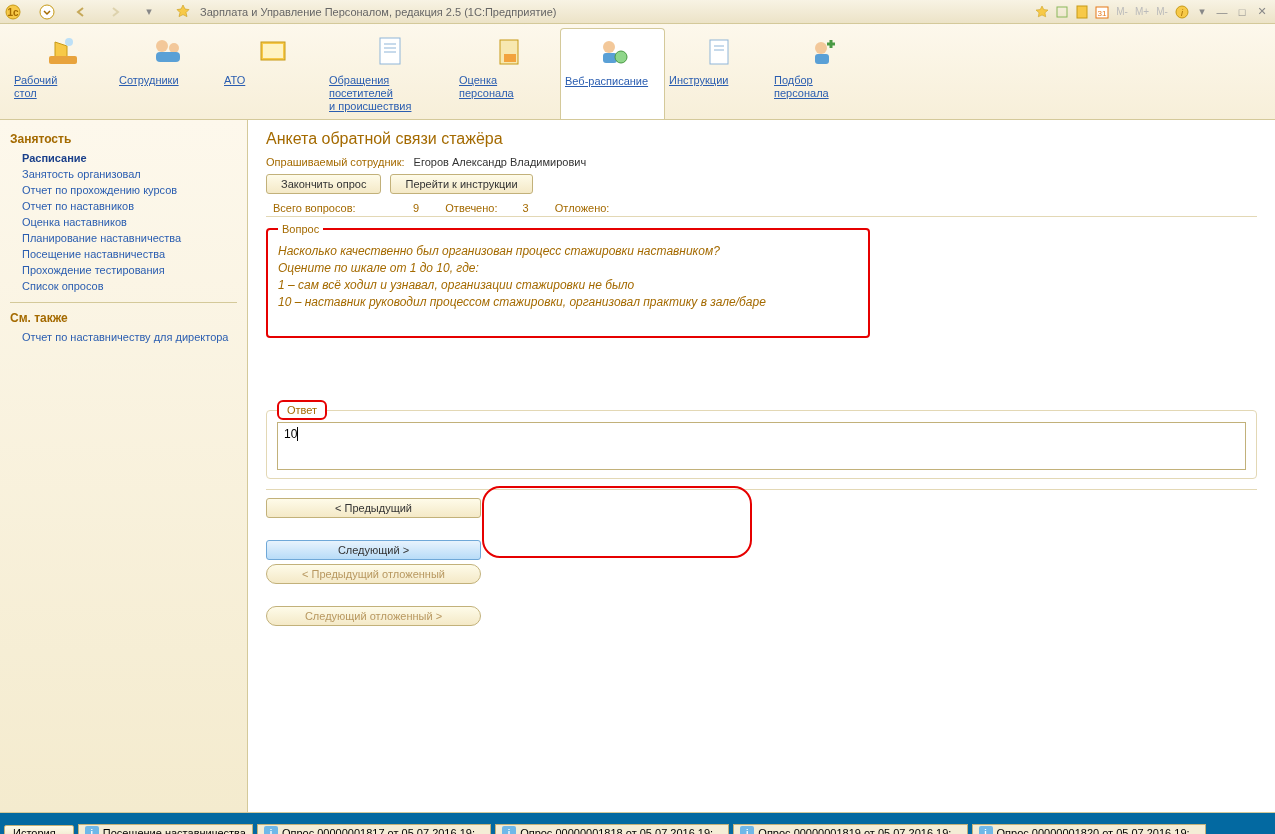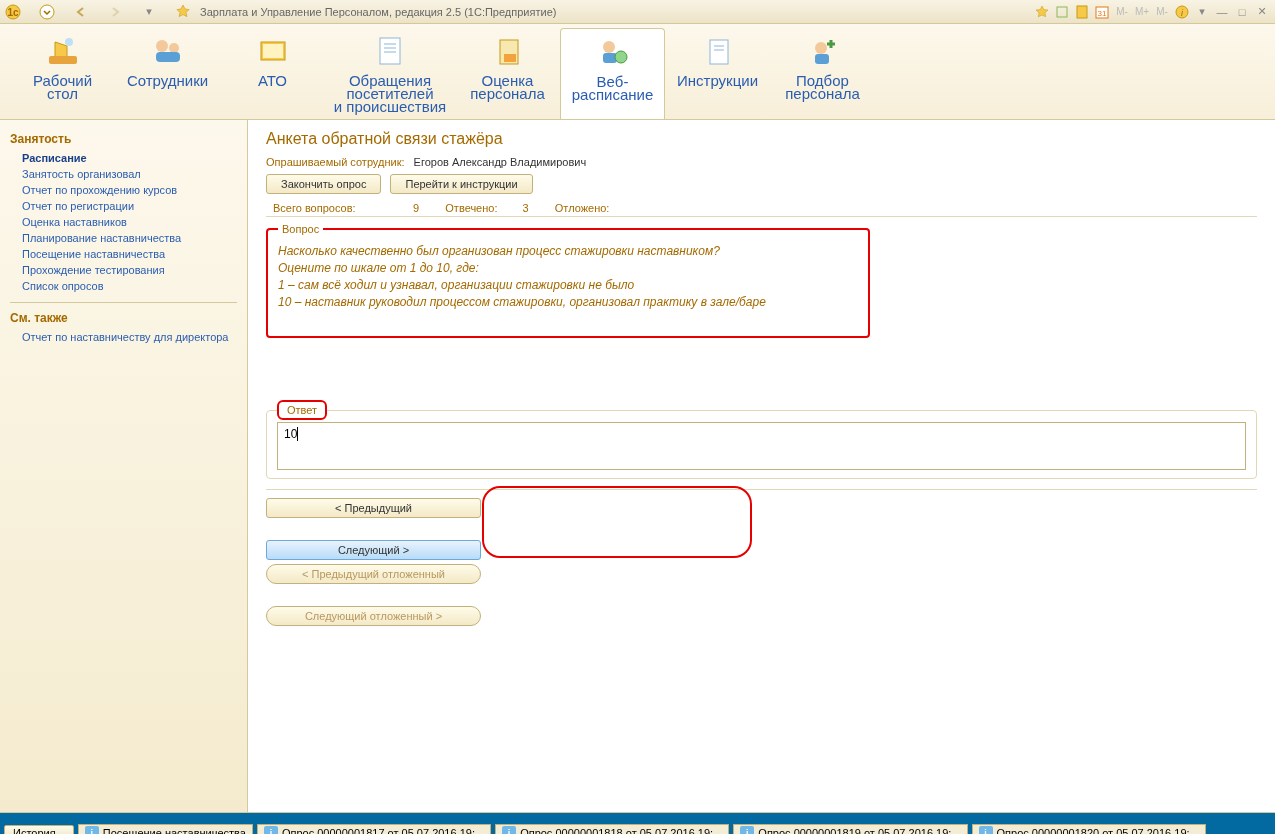--- a/index.html
+++ b/index.html
@@ -10,21 +10,21 @@
   .titlebar { height: 24px; background: linear-gradient(#f8f3e4, #ece3c7); display: flex; align-items: center; padding: 0 4px; border-bottom: 1px solid #d4c99a; }
   .tb-left { display: flex; align-items: flex-end; gap: 16px; }
   .tb-icon { width: 18px; height: 18px; display: inline-flex; align-items: center; justify-content: center; }
   .tb-title { margin-left: 8px; color: #666; font-size: 11px; }
   .tb-right { margin-left: auto; display: flex; align-items: center; gap: 2px; }
   .tb-btn { width: 18px; height: 18px; display: inline-flex; align-items: center; justify-content: center; color: #888; cursor: default; }
   .tb-btn.m { color: #bbb; font-size: 10px; }
 
   
   .ribbon { height: 96px; background: linear-gradient(#fdf8ec, #f7efd9); border-bottom: 1px solid #d4c99a; display: flex; padding: 4px 10px 0; gap: 0; }
-  .ribbon-item { width: 105px; text-align: center; padding: 4px 4px; cursor: default; color: #2a5db0; font-size: 15px; line-height: 13px; }
+  .ribbon-item { width: 105px; padding: 4px 4px; cursor: default; color: #2a5db0; font-size: 11px; line-height: 13px; text-decoration: underline; }
   .ribbon-item.active { background: #fff; border: 1px solid #d4c99a; border-bottom: none; border-radius: 4px 4px 0 0; }
   .ribbon-icon { height: 40px; display: flex; align-items: center; justify-content: center; }
   .ribbon-label { margin-top: 2px; }
 
   
   .main { display: flex; height: calc(834px - 24px - 96px - 22px); }
   .sidebar { width: 248px; background: linear-gradient(#fdf8ec, #f4ebce); border-right: 1px solid #d4c99a; padding: 6px 10px; }
   .sb-heading { color: #a46a00; font-weight: bold; font-size: 12px; margin: 6px 0 4px; }
   .sb-link { color: #2a5db0; padding: 2px 0 2px 12px; cursor: default; font-size: 11px; }
   .sb-link.active { color: #1a3f8a; font-weight: bold; }
@@ -222,21 +222,21 @@
 персонала</span></div>
   </div>
 </div>
 
 <div class="main">
   <div class="sidebar">
     <div class="sb-heading">Занятость</div>
     <div class="sb-link active">Расписание</div>
     <div class="sb-link">Занятость организовал</div>
     <div class="sb-link">Отчет по прохождению курсов</div>
-    <div class="sb-link">Отчет по регистрации</div>
+    <div class="sb-link">Отчет по наставников</div>
     <div class="sb-link">Оценка наставников</div>
     <div class="sb-link">Планирование наставничества</div>
     <div class="sb-link">Посещение наставничества</div>
     <div class="sb-link">Прохождение тестирования</div>
     <div class="sb-link">Список опросов</div>
     <div class="sb-sep"></div>
     <div class="sb-heading">См. также</div>
     <div class="sb-link">Отчет по наставничеству для директора</div>
   </div>
 

